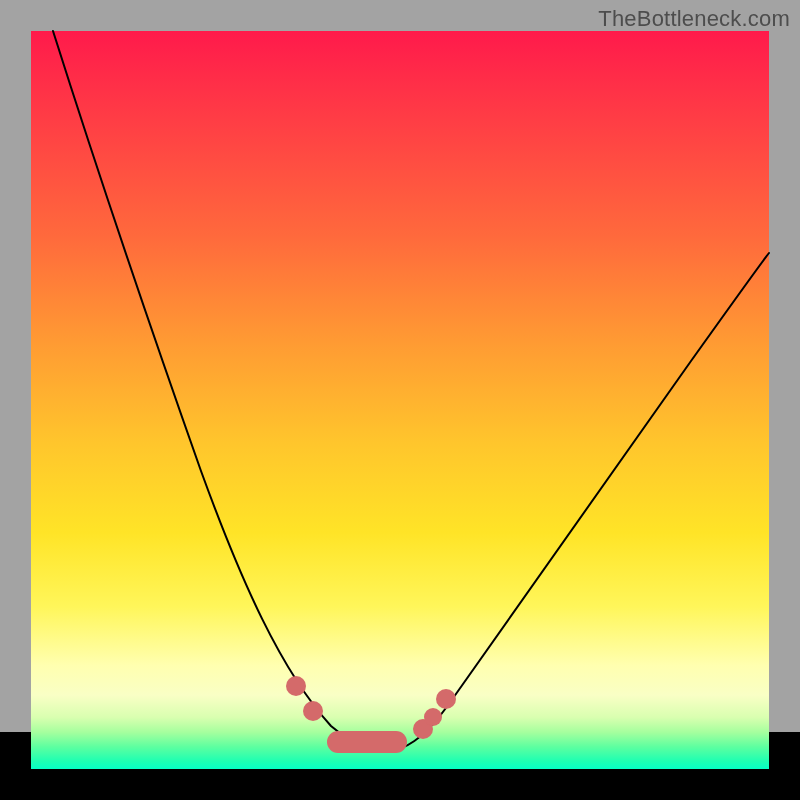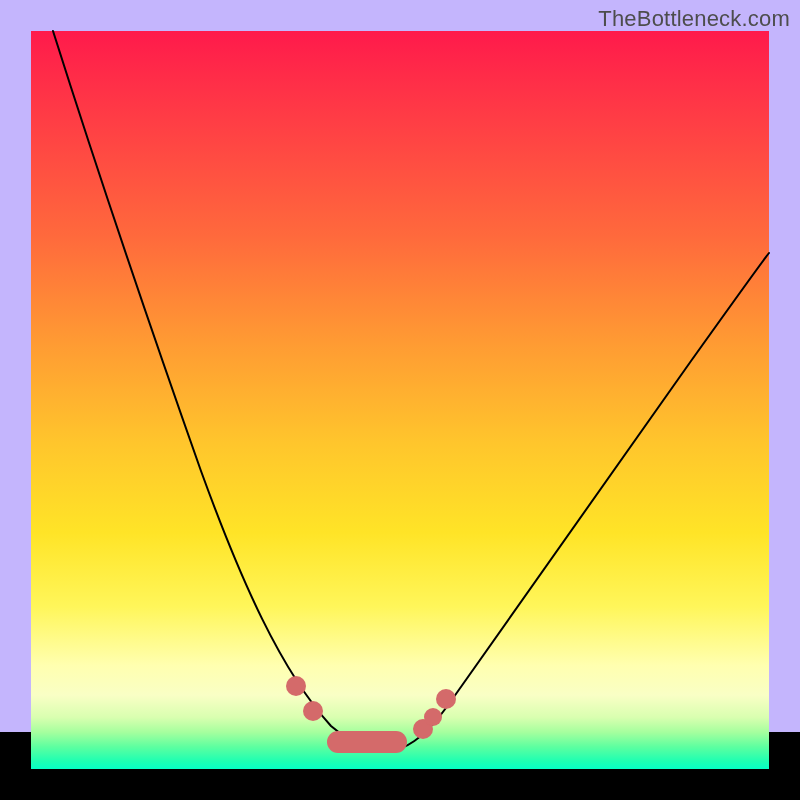--- a/index.html
+++ b/index.html
@@ -8,21 +8,21 @@
     width: 800px;
     height: 800px;
     overflow: hidden;
     background: #000;
     font-family: Arial, Helvetica, sans-serif;
   }
   .frame {
     position: relative;
     width: 800px;
     height: 732px;
-    background: #c4b5fd;
+    background: #a3a3a3;
   }
   .plot-area {
     position: absolute;
     left: 31px;
     top: 31px;
     width: 738px;
     height: 738px;
     
     background: linear-gradient(
       to bottom,

